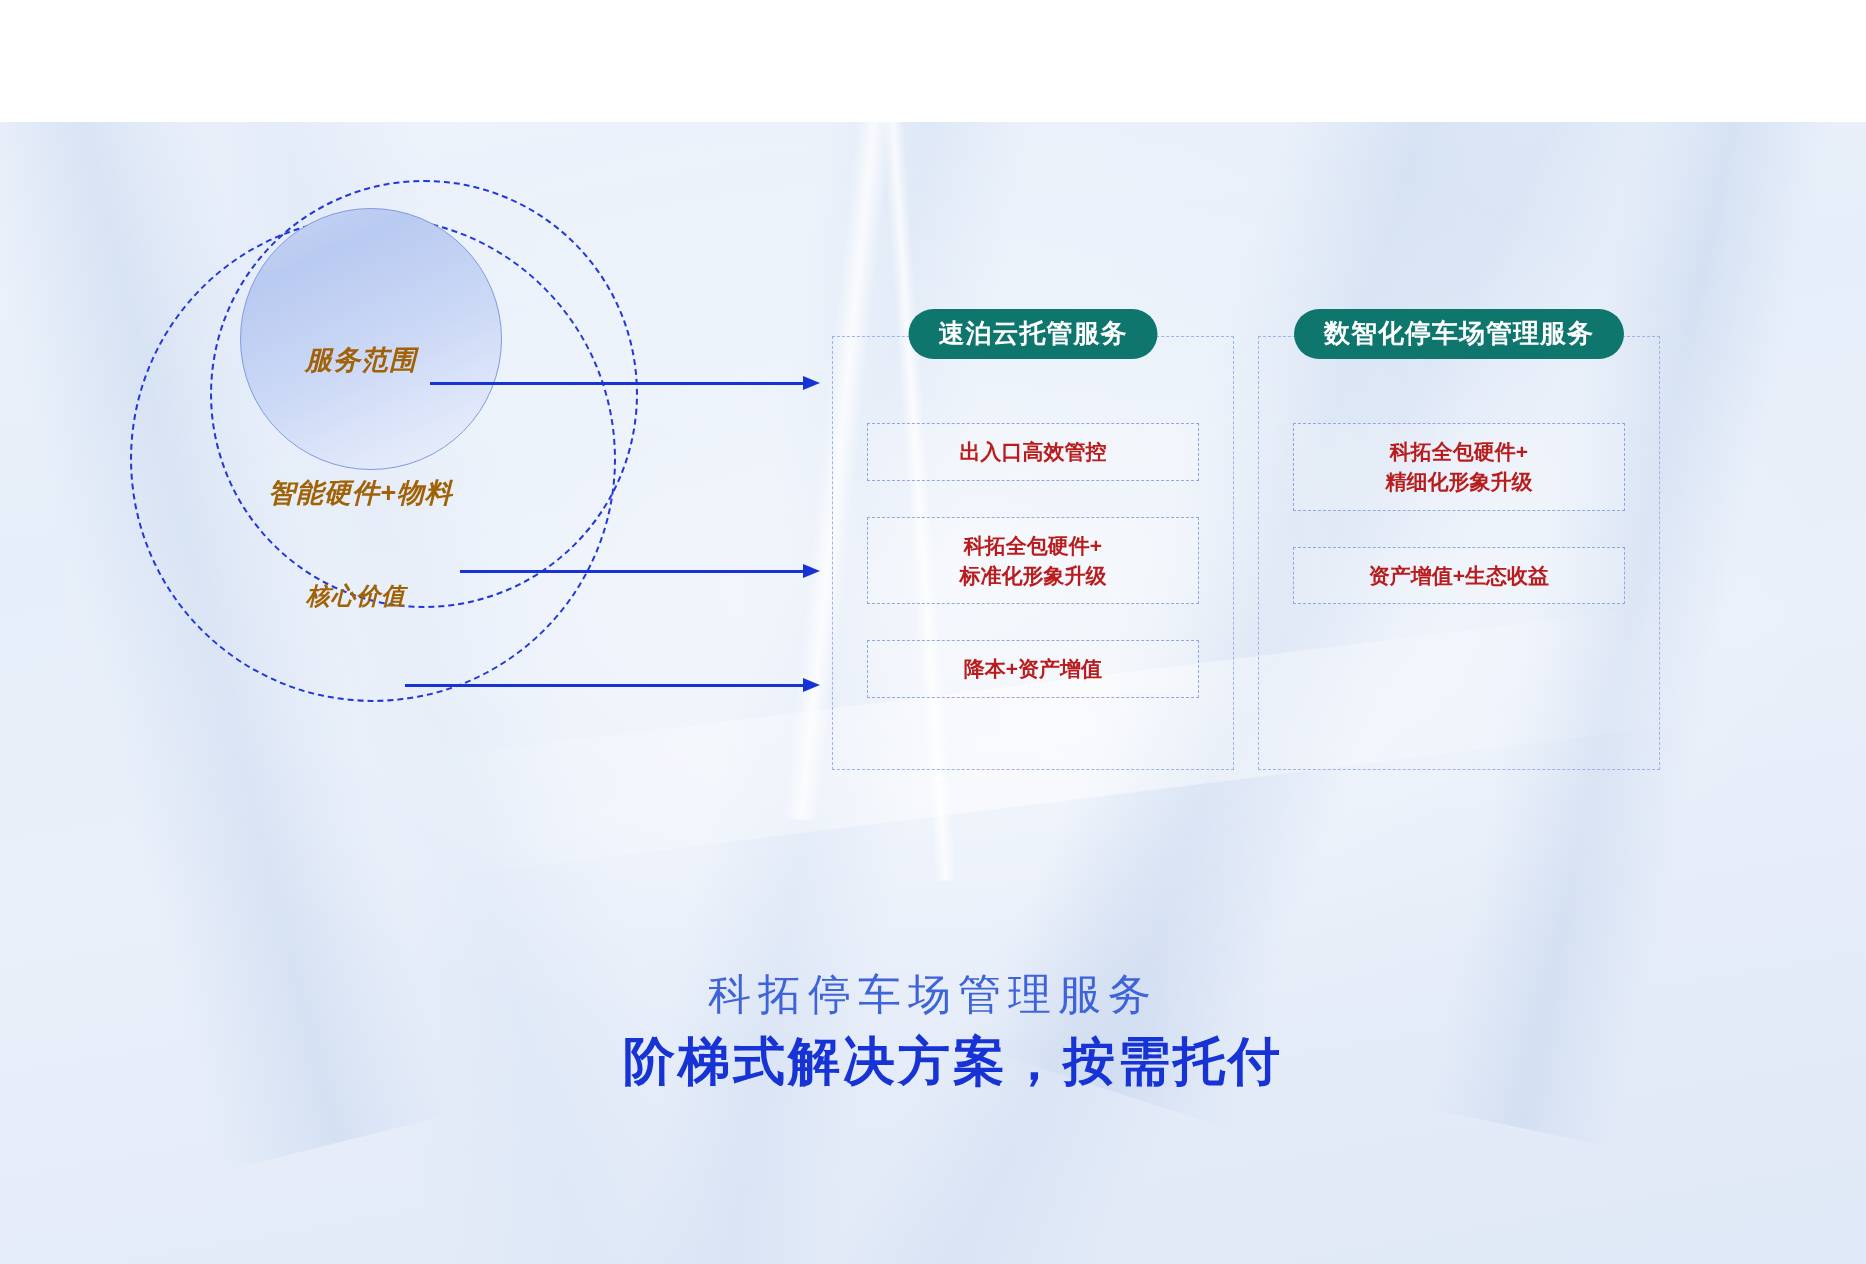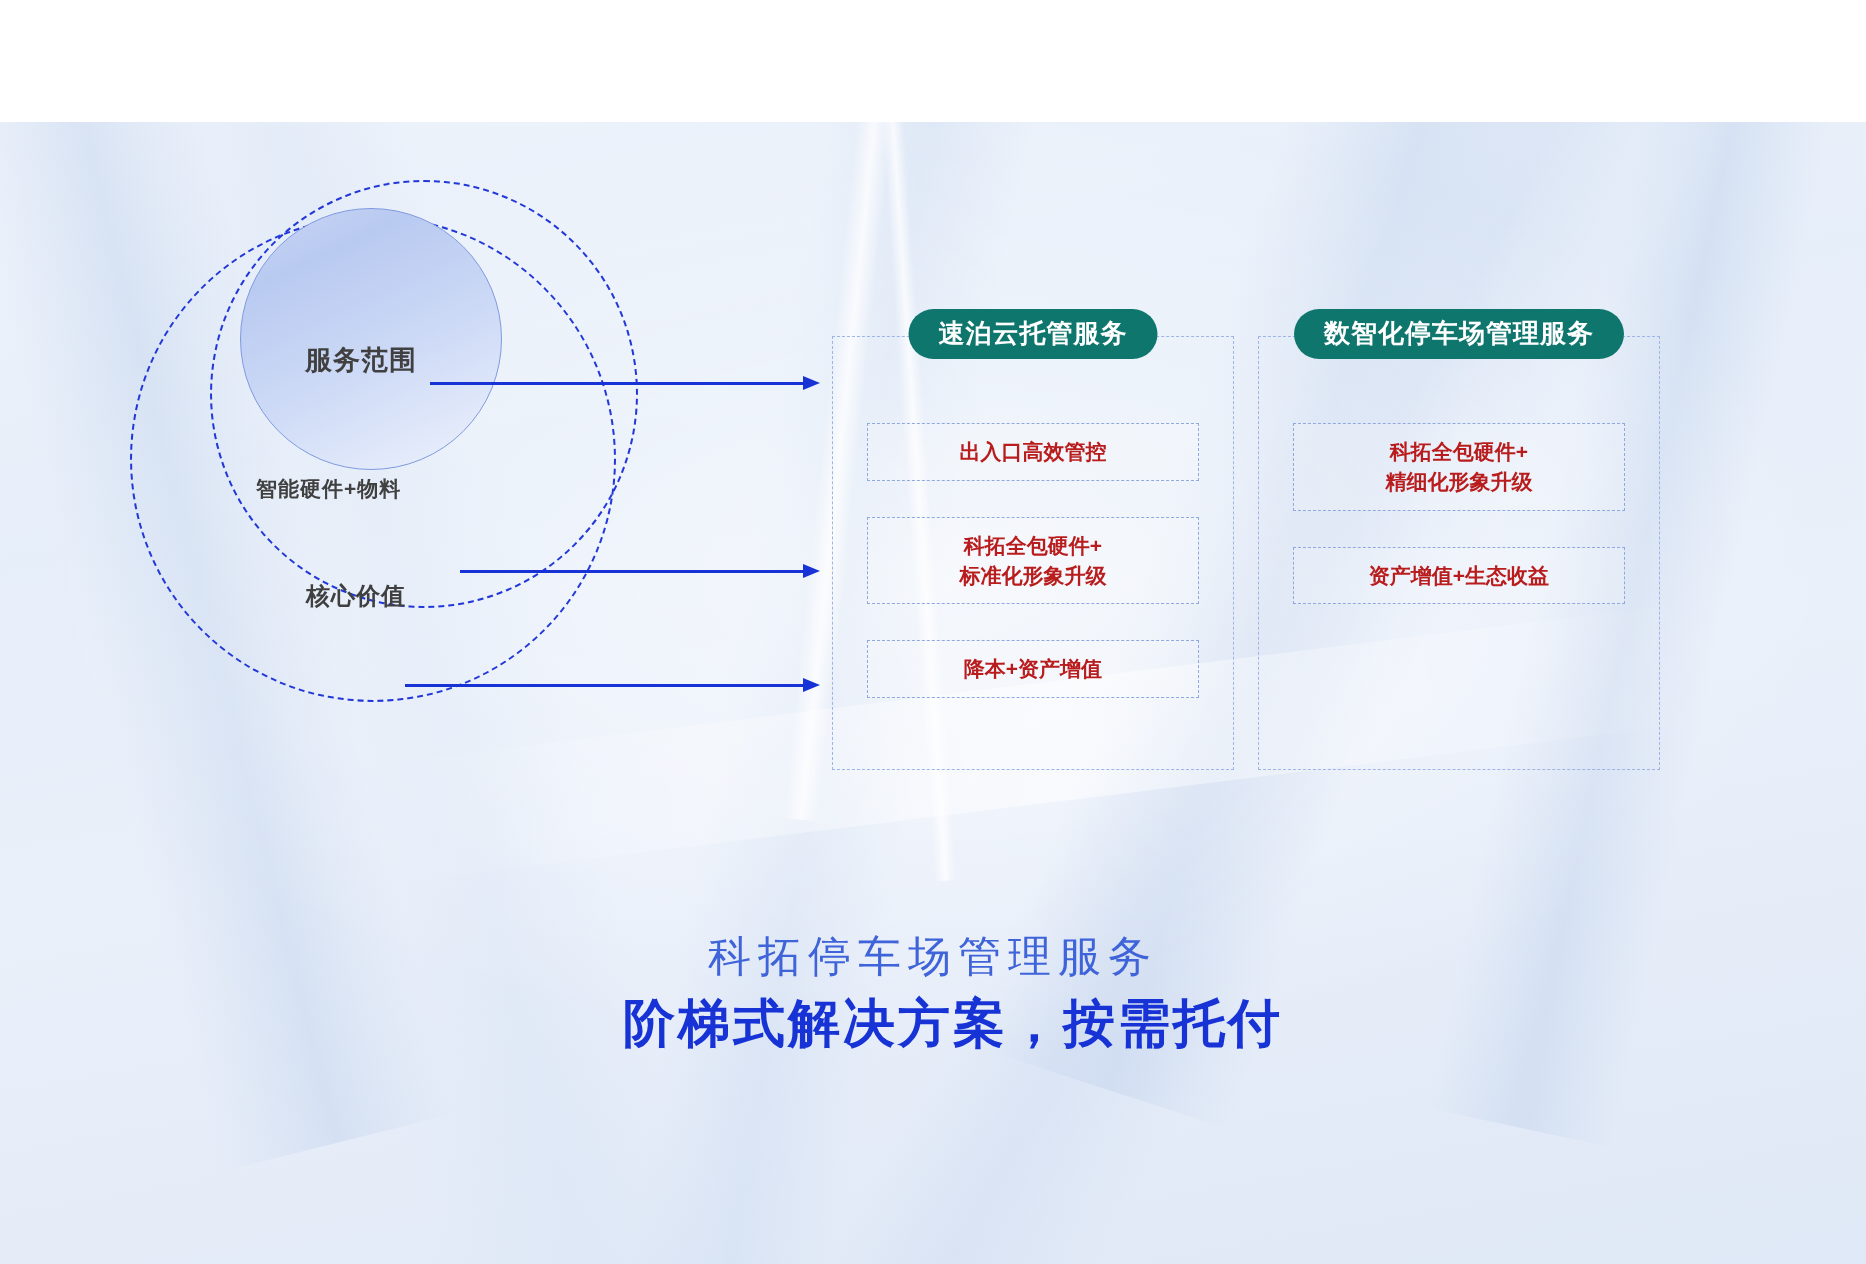--- a/index.html
+++ b/index.html
@@ -66,27 +66,28 @@
   }
   .ring-inner {
     left: 120px; top: 28px;
     width: 262px; height: 262px;
     border: 1.2px solid #7f9ae0;
     background: linear-gradient(155deg, #c9d6f5 0%, #b9caf1 22%, #ccd9f6 55%, #eef2fc 100%);
   }
 
   .circle-label {
     position: absolute;
-    color: #404040;
+    color: #a16207;
     font-weight: 700;
     letter-spacing: 1px;
     white-space: nowrap;
+    font-style: italic;
   }
   .lbl-scope   { left: 185px; top: 162px;  font-size: 27px; }
-  .lbl-hw      { left: 136px; top: 295px;  font-size: 21px; }
+  .lbl-hw      { left: 148px; top: 295px;  font-size: 27px; }
   .lbl-value   { left: 186px; top: 400px;  font-size: 24px; }
 
   
   .arrow { position: absolute; height: 14px; }
   .arrow .shaft {
     position: absolute; left: 0; top: 6px;
     height: 3px; background: #1733d6;
   }
   .arrow .head {
     position: absolute; top: 0; width: 0; height: 0;
@@ -145,21 +146,21 @@
     text-align: center;
     line-height: 1.42;
     padding: 13px 6px;
     margin-bottom: 36px;
     background: rgba(255,255,255,0.18);
     white-space: pre-line;
   }
   .item:last-child { margin-bottom: 0; }
 
   
-  .headline { position: absolute; left: 0; right: 0; top: 930px; text-align: center; }
+  .headline { position: absolute; left: 0; right: 0; top: 968px; text-align: center; }
   .headline .sub {
     color: #3f63d8;
     font-size: 43px;
     letter-spacing: 7px;
     font-weight: 400;
     line-height: 1.25;
   }
   .headline .main {
     color: #1733d6;
     font-size: 52px;

